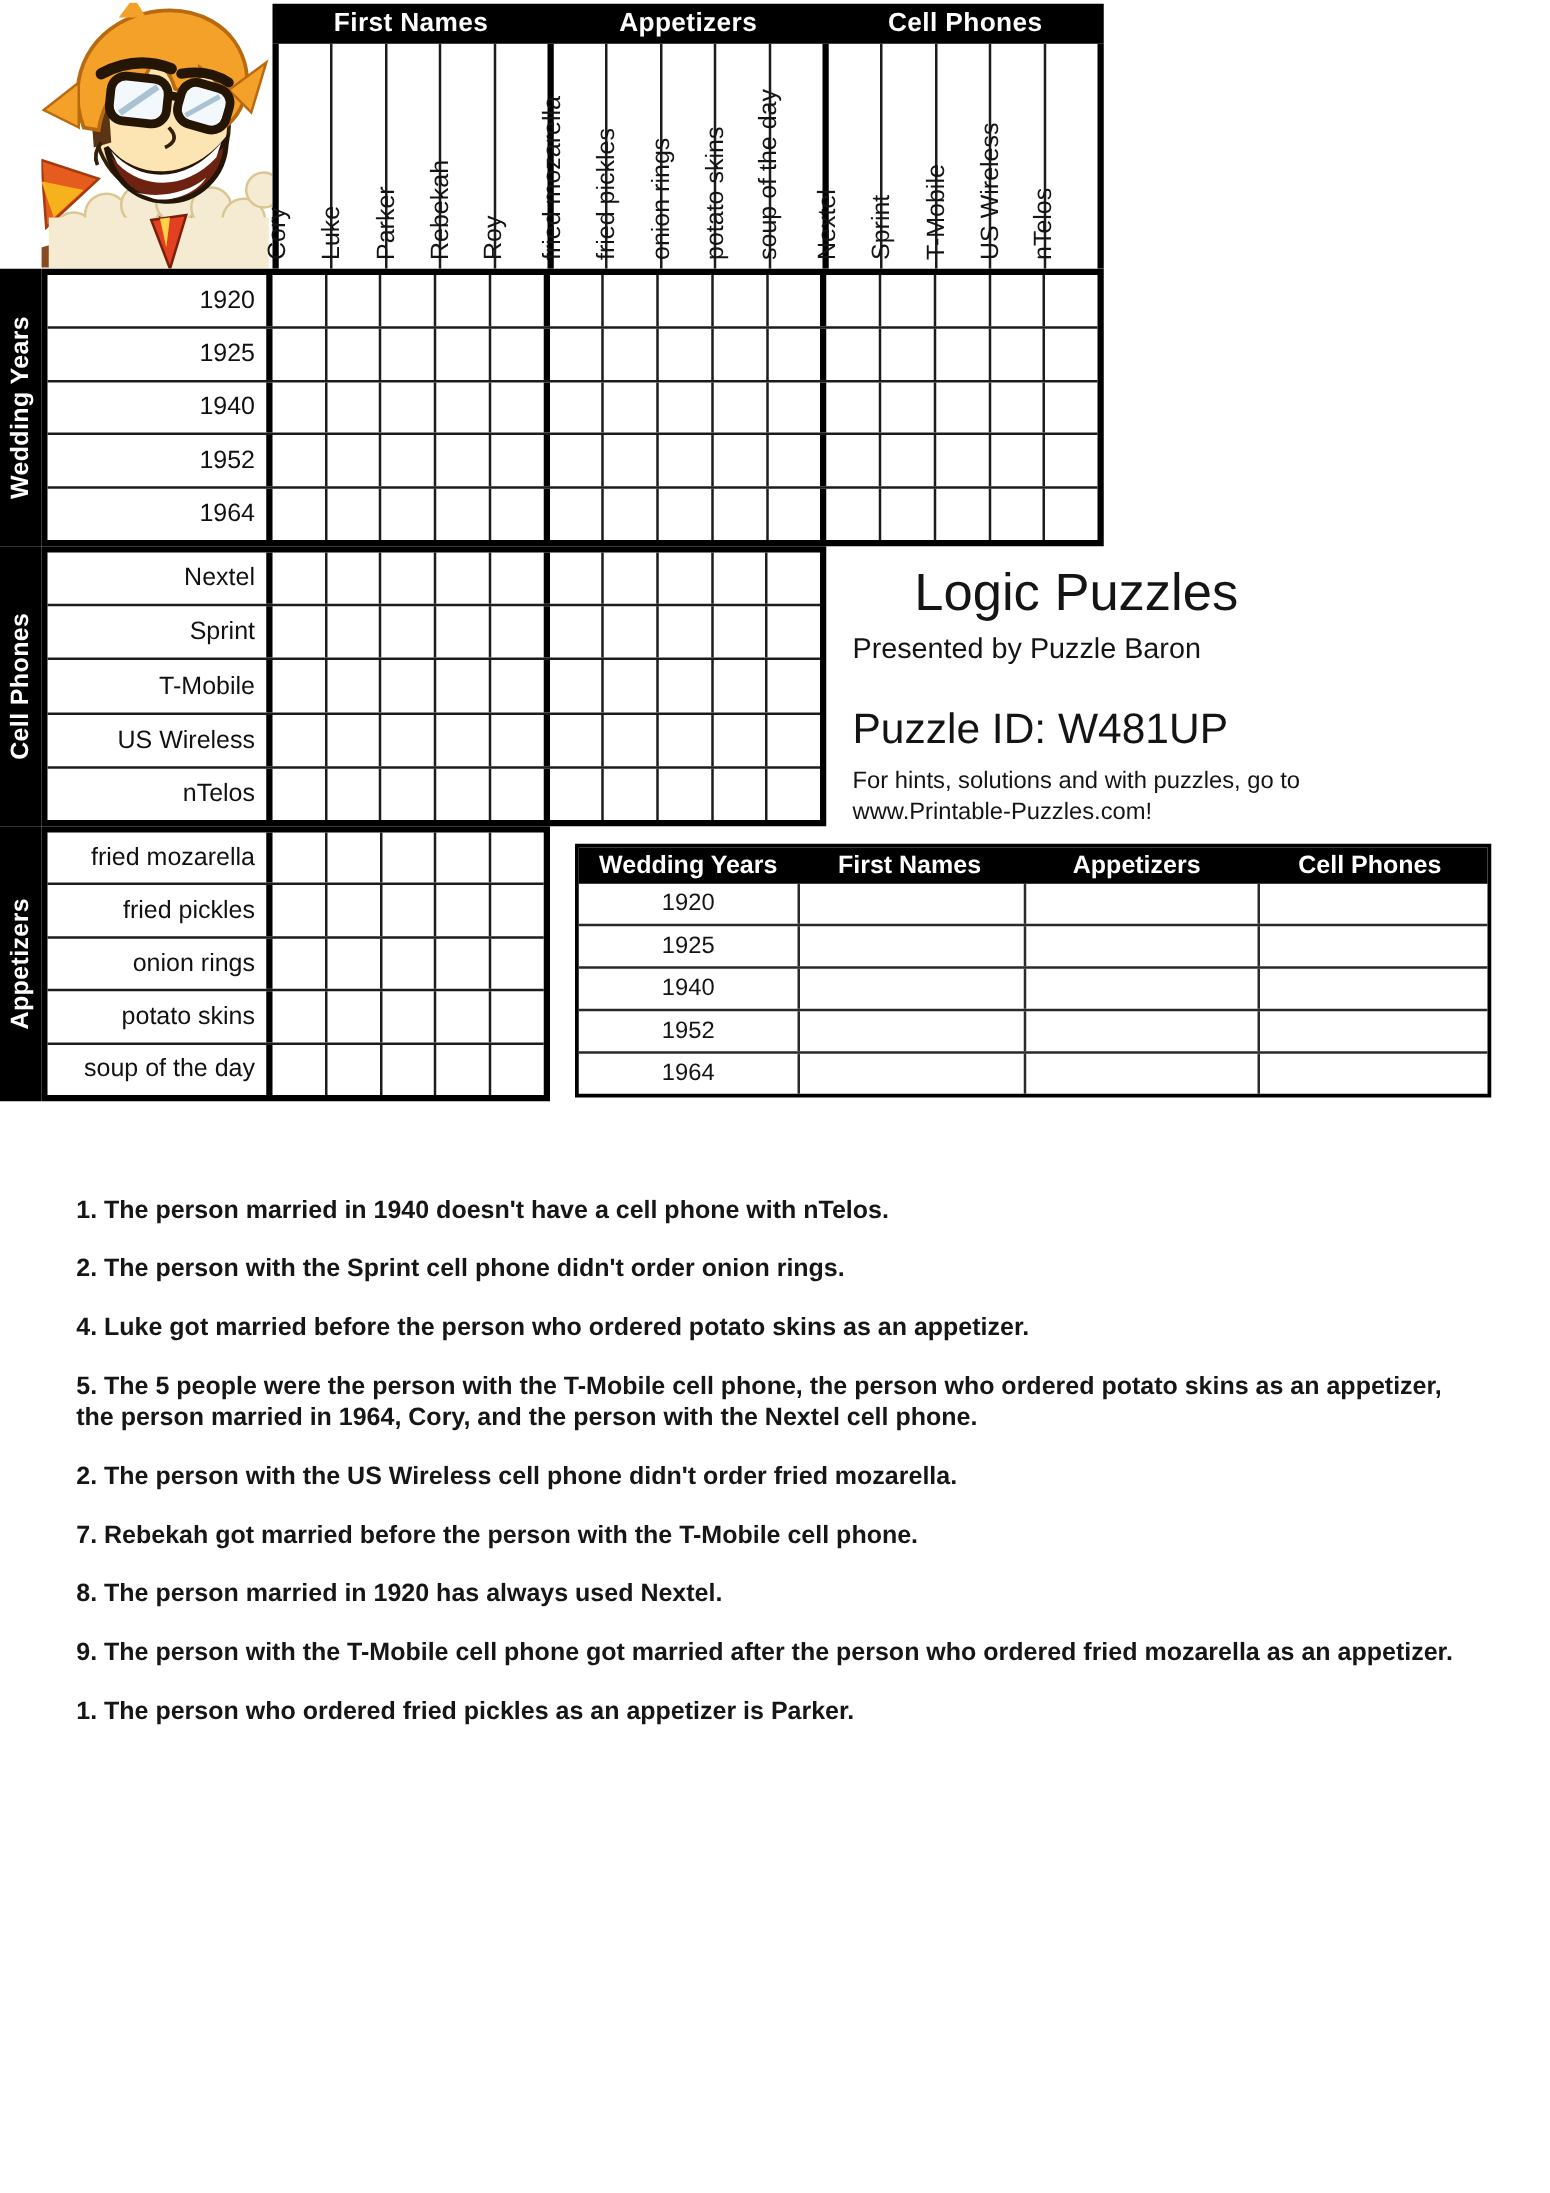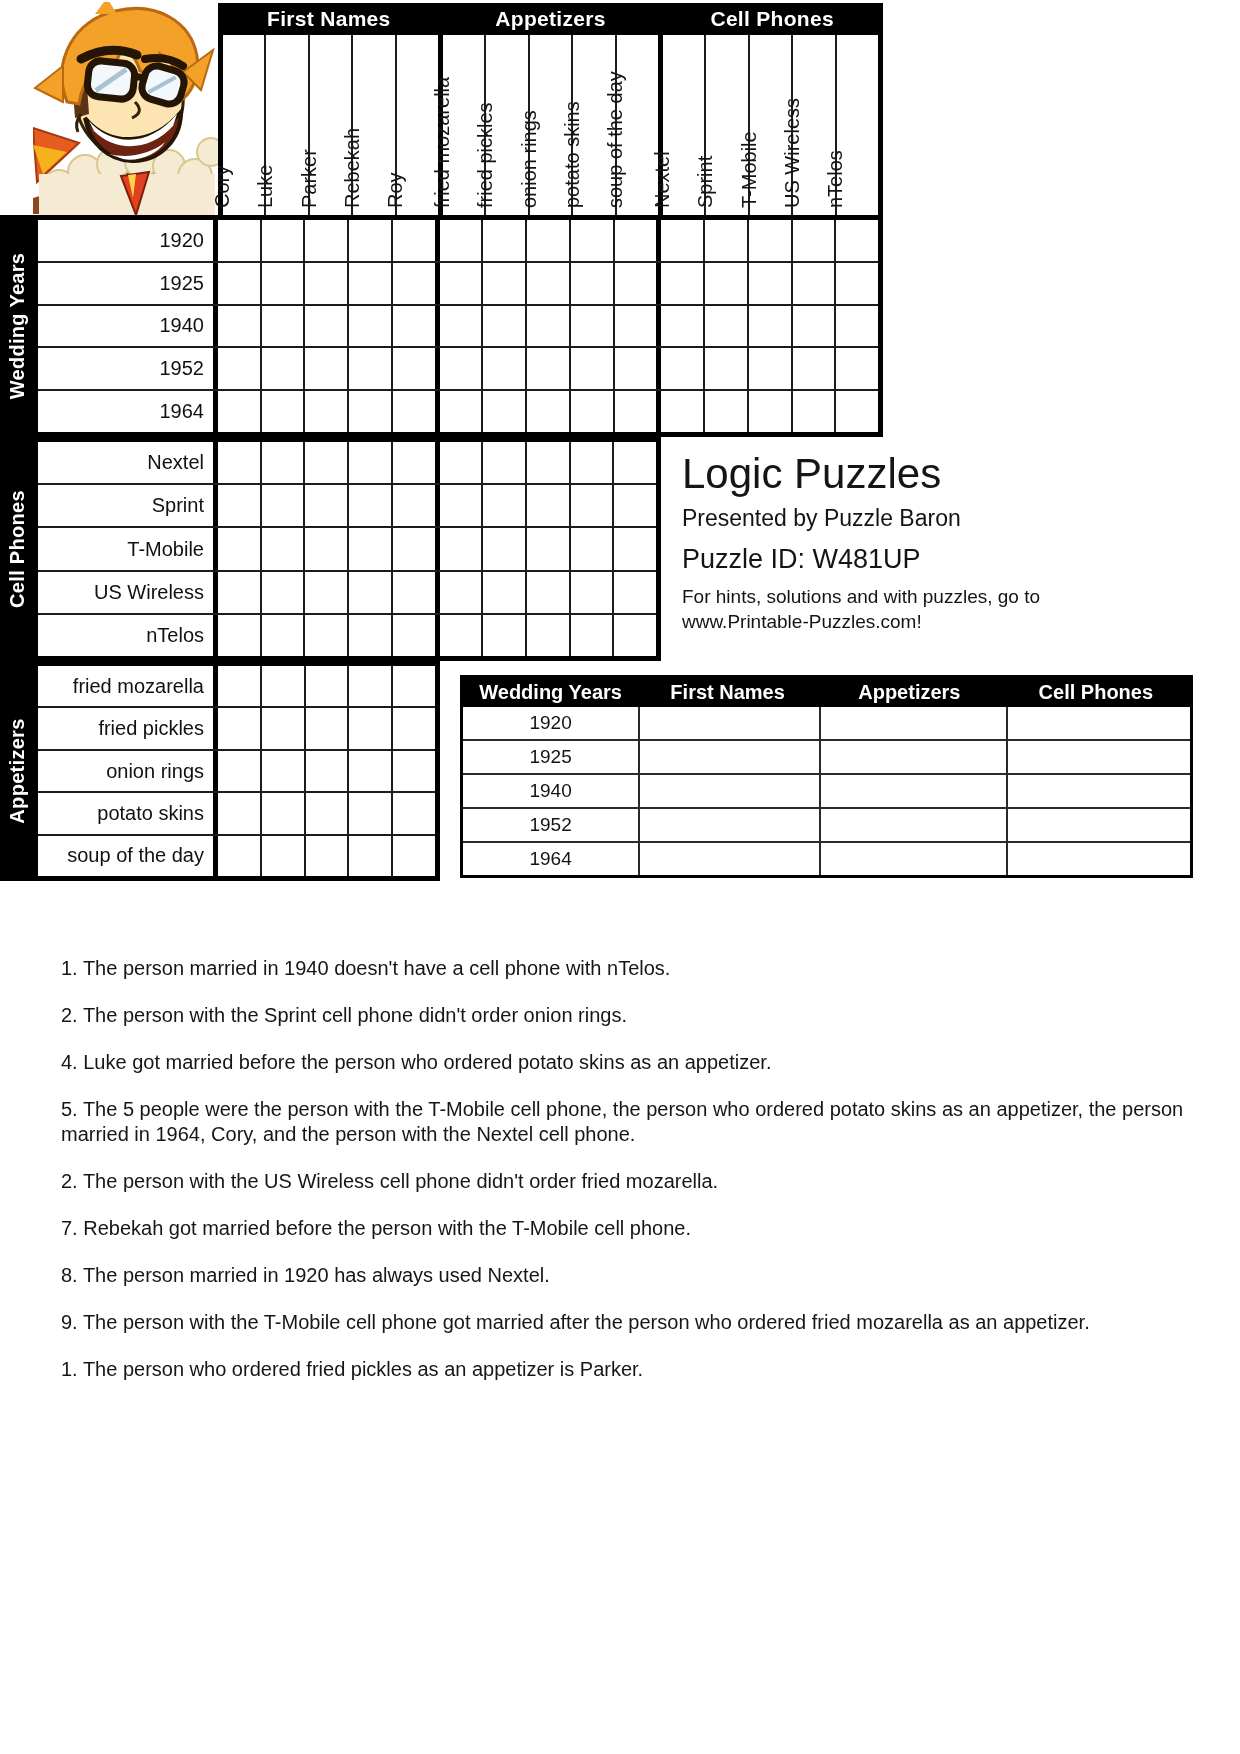--- a/index.html
+++ b/index.html
@@ -42,40 +42,40 @@
   .srow:last-child { border-bottom:0; }
   .rlabel { box-sizing:border-box; flex:0 0 180px; width:180px; border-right:5px solid #000;
             display:flex; align-items:center; justify-content:flex-end; padding-right:9px;
             font-size:20px; color:#111; }
   .cell { flex:1; border-right:2px solid #1c1c1c; }
   .cell.gsep { border-right:5px solid #000; }
   .cell:last-child { border-right:0; }
 
   
   #title-block { position:absolute; left:682px; top:450px; }
-  #page-title { font-size:42px; color:#151515; }
+  #page-title { font-size:42px; color:#151515;text-align:center; }
   #page-subtitle { font-size:23px; margin-top:7px; }
-  #puzzle-id { font-size:27px; margin-top:12px; }
+  #puzzle-id { font-size:34px; margin-top:32px; }
   #hints { font-size:19px; line-height:25px; margin-top:9px; }
 
   
   #answer { position:absolute; left:460px; top:675px; width:733px; height:203px;
             box-sizing:border-box; border:3px solid #000; display:flex; flex-direction:column; background:#fff; }
   #ans-head { height:29px; background:#000; display:flex; }
   .ahc { color:#fff; font-weight:bold; font-size:20px; display:flex; align-items:center; justify-content:center; }
   .c0 { flex:0 0 24.1%; } .c1 { flex:0 0 24.6%; } .c2 { flex:0 0 25.4%; } .c3 { flex:1; }
   #ans-body { flex:1; display:flex; flex-direction:column; }
   .arow { flex:1; display:flex; border-bottom:2px solid #2a2a2a; }
   .arow:last-child { border-bottom:0; }
   .acell { border-right:2px solid #2a2a2a; display:flex; align-items:center; justify-content:center; font-size:19px; }
   .acell:last-child { border-right:0; }
 
   
   #clues { position:absolute; left:61px; top:956px; width:1125px; }
-  .clue { font-size:20px; line-height:25px; margin-bottom:22px; color:#161616; }
+  .clue { font-size:20px; line-height:25px; margin-bottom:22px; color:#161616;font-weight:bold; }
 
   
   #watermark { position:absolute; left:38px; top:1662px; font-size:38px; font-weight:bold;
                color:#fafa66; letter-spacing:1px; filter:blur(2px); }
 </style>
 </head>
 <body>
 
 <div id="canvas">
 

